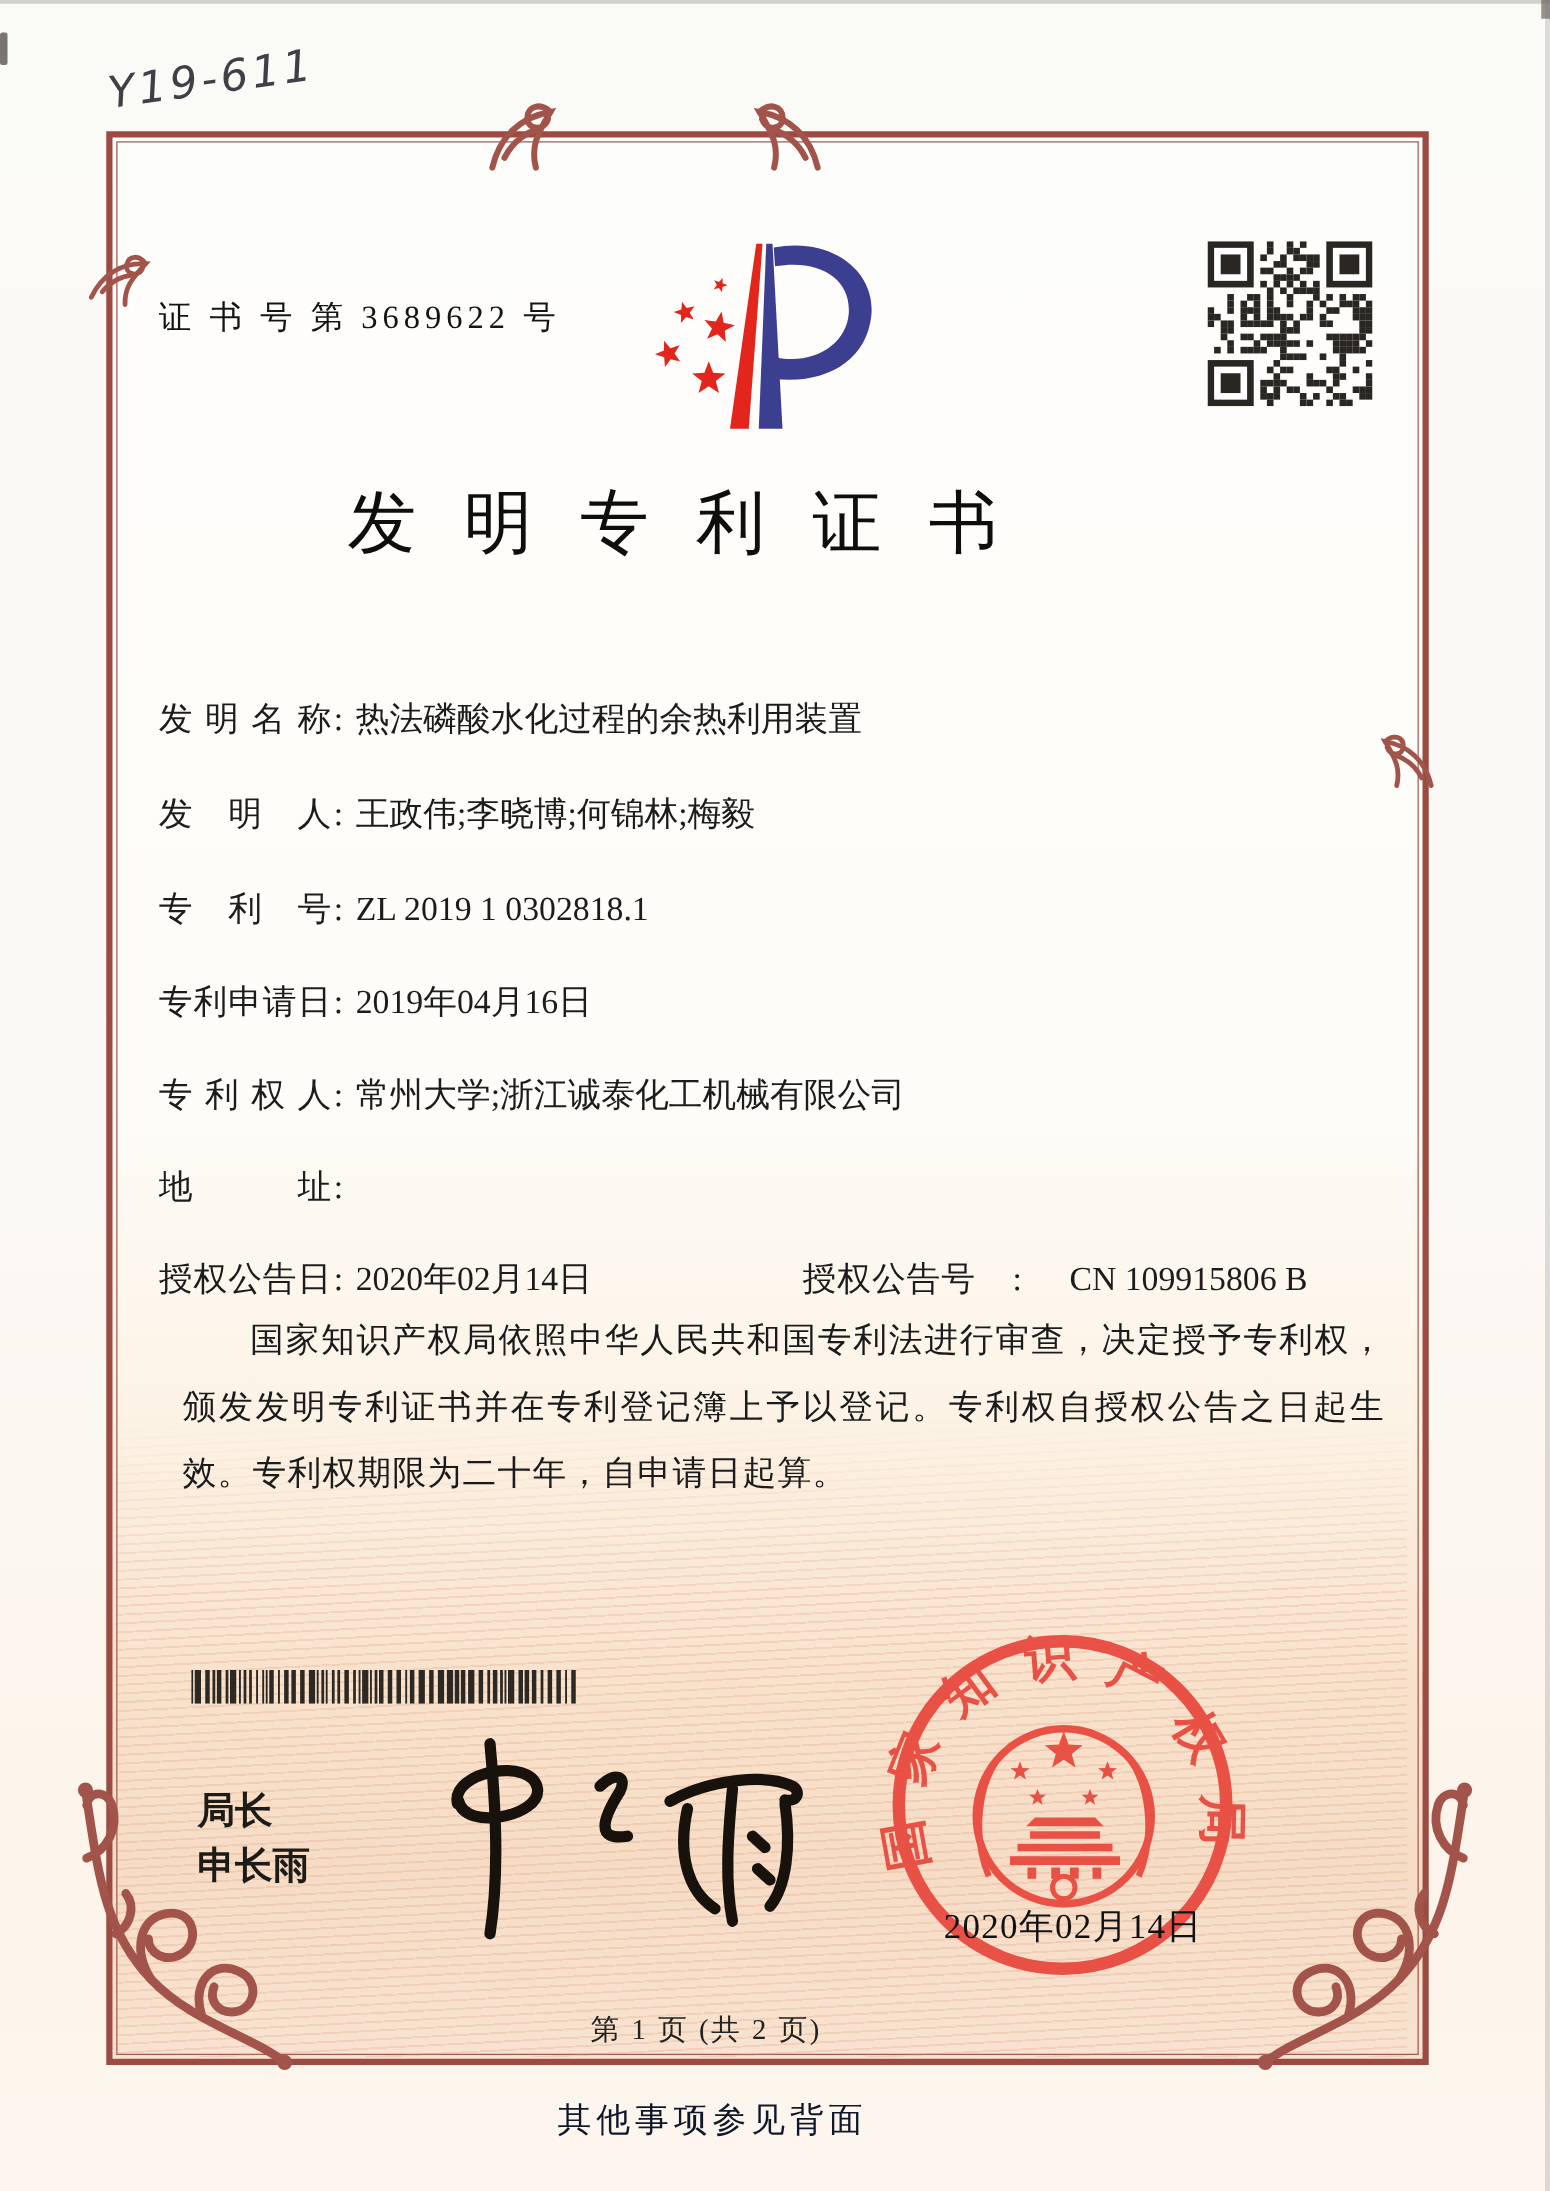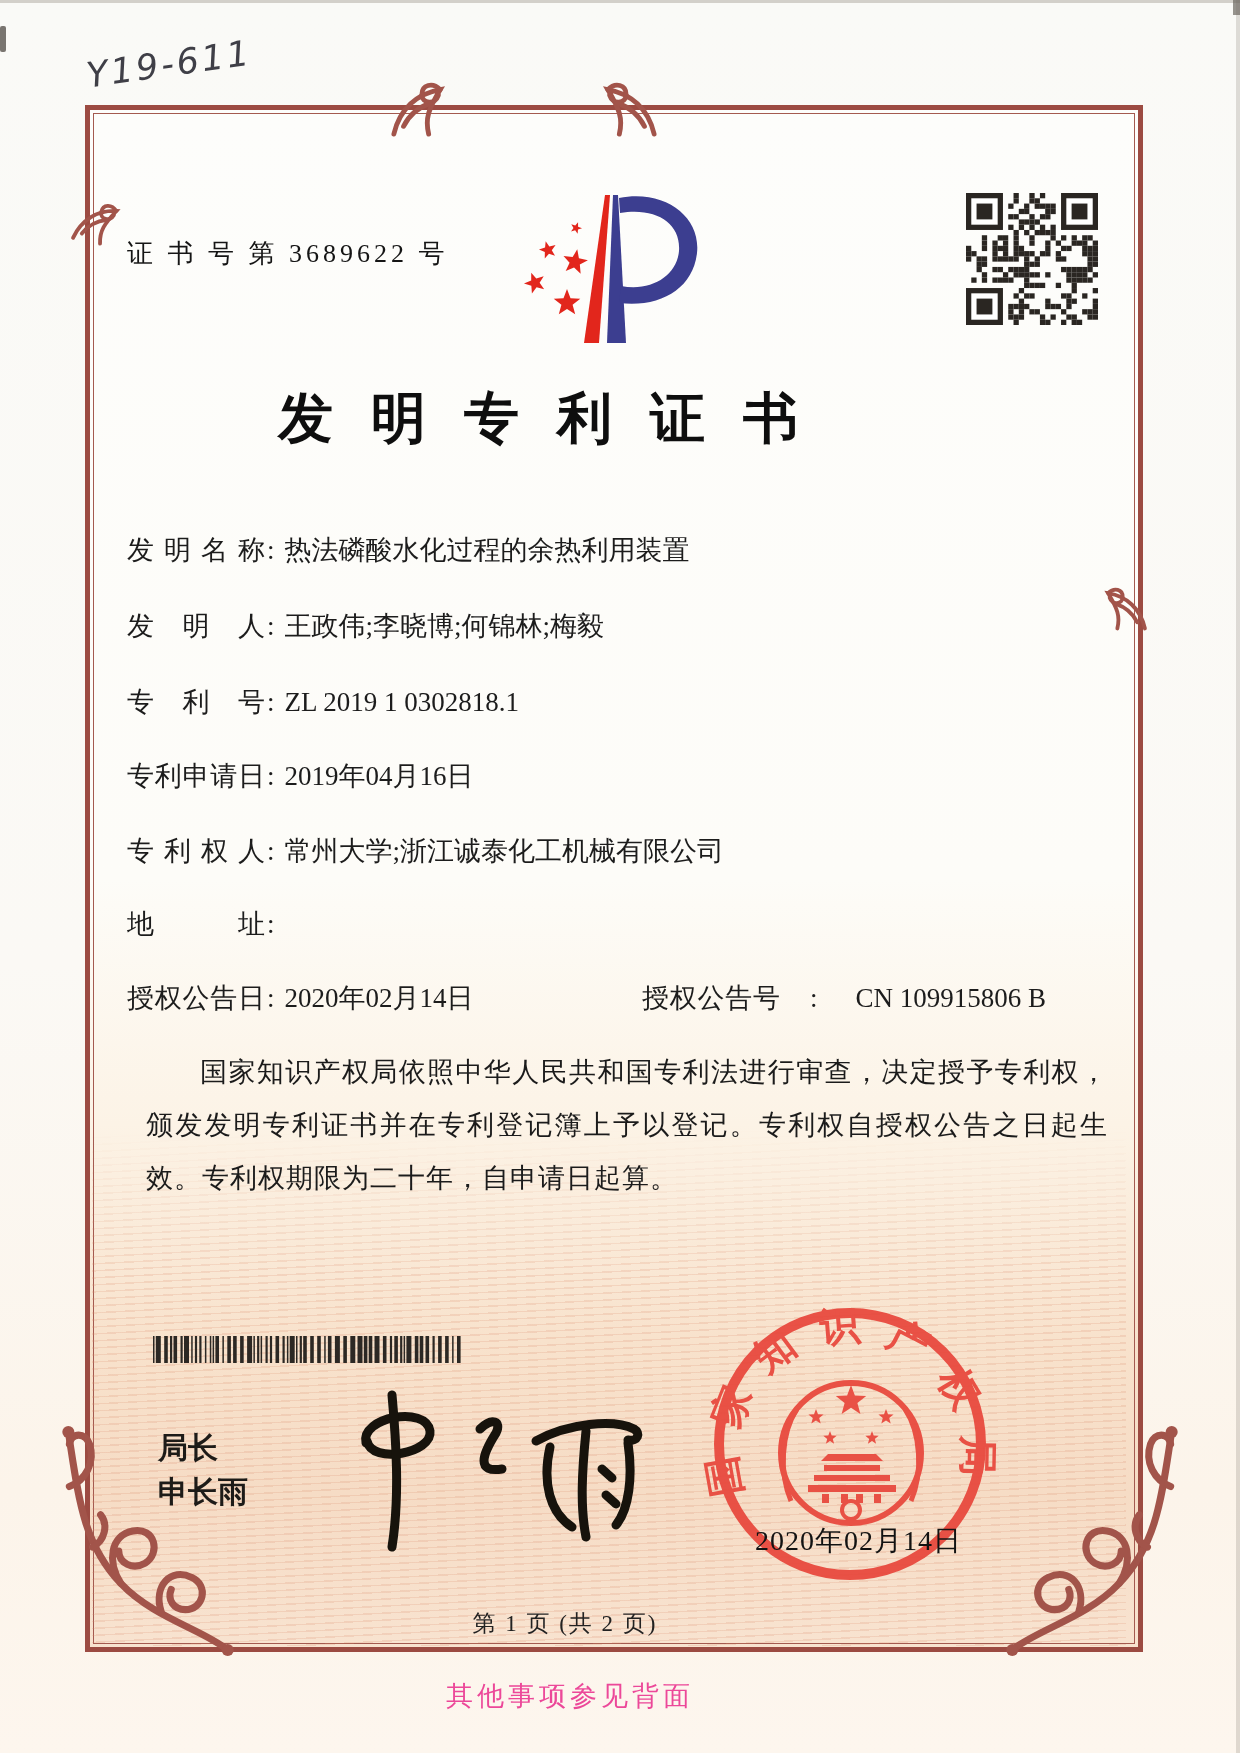--- a/index.html
+++ b/index.html
@@ -18,33 +18,33 @@
   .frame{left:85px;top:105px;width:1048px;height:1537px;border:5px solid #9c4b42;
     background:linear-gradient(180deg,#fdfdfb 0%,#fdfcf8 50%,#fcf3e6 66%,#f8e2cc 80%,#f6dcc5 90%,#f8e3d0 100%);}
   .frame::after{content:"";position:absolute;inset:3px;border:1px solid #a45a50;pointer-events:none;}
   .waves{left:92px;top:1130px;width:1034px;height:516px;pointer-events:none;
     background:repeating-linear-gradient(177deg,rgba(219,137,106,.20) 0 1.5px,rgba(255,255,255,0) 1.5px 7px);
     -webkit-mask-image:linear-gradient(180deg,transparent 0,#000 28%);
             mask-image:linear-gradient(180deg,transparent 0,#000 28%);}
   .handwriting{left:86px;top:44px;font-family:"DejaVu Sans",sans-serif;font-style:italic;
     font-size:35px;color:#3f3f47;transform:rotate(-8deg);letter-spacing:3px;}
   .certno{left:127px;top:188px;font-size:26px;letter-spacing:4px;color:#151515;margin-top:48px;}
-  .title{left:133px;top:382px;width:810px;text-align:center;font-size:55px;font-weight:700;
+  .title{left:133px;top:382px;width:810px;text-align:center;font-size:55px;font-weight:400;
     letter-spacing:38px;padding-right:0;text-indent:38px;color:#0e0e0e;}
   
   .field{left:127px;font-size:27px;display:flex;align-items:baseline;white-space:nowrap;}
-  .flabel{display:inline-block;width:138px;text-align:justify;text-align-last:justify;}
+  .flabel{display:inline-block;width:138px;text-align:justify;text-align-last:justify;margin-top:25px;}
   .fcolon{margin:0 10px 0 2px;}
   .grant2{position:absolute;left:515px;top:0;display:flex;align-items:baseline;gap:28px;}
   .paras{left:130px;top:1030px;width:994px;font-size:27px;line-height:53px;text-align:justify;color:#1b1b1b;}
   .paras p{margin:16px;text-indent:54px;letter-spacing:1px;}
   .director{font-family:"Liberation Sans","DejaVu Sans",sans-serif;font-weight:700;font-size:30px;color:#1d1b18;}
   .sealdate{left:755px;top:1522px;font-size:28px;color:#121212;z-index:6;letter-spacing:1px;}
   .pageline{left:160px;top:1608px;width:810px;text-align:center;font-size:23px;letter-spacing:2px;color:#222;}
-  .backnote{left:165px;top:1678px;width:810px;text-align:center;font-size:27px;letter-spacing:4px;color:#ec4899;}
+  .backnote{left:165px;top:1678px;width:810px;text-align:center;font-size:27px;letter-spacing:4px;color:#0f172a;}
   svg{display:block;}
 </style>
 </head>
 <body>
 
 <div class="abs scan-top"></div>
 <div class="abs scan-blob-l"></div>
 <div class="abs scan-blob-r"></div>
 <div class="abs scan-right"></div>
 

